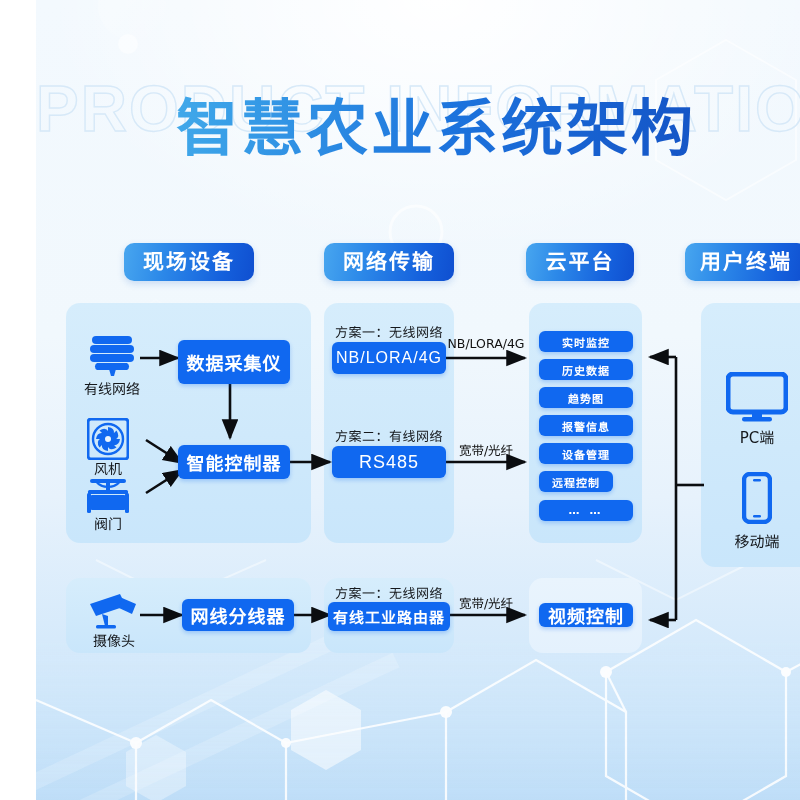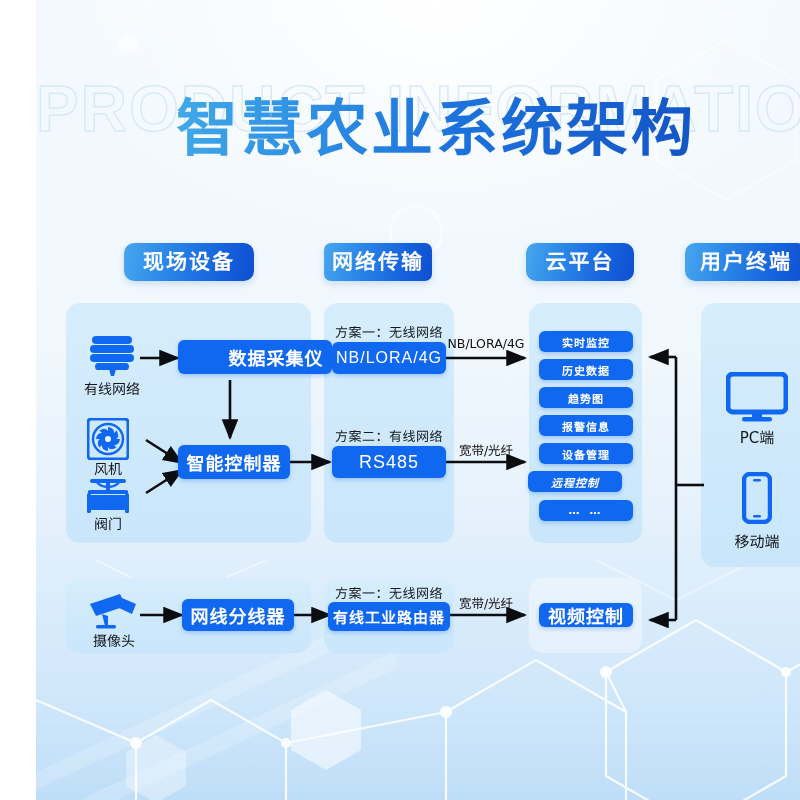--- a/index.html
+++ b/index.html
@@ -142,21 +142,21 @@
     <g stroke="#ffffff" stroke-width="2" fill="none" opacity=".45">
       <polyline points="60,560 140,600 230,560"></polyline>
       <polyline points="560,560 640,600 720,560"></polyline>
     </g>
   </svg>
 
   <div class="watermark">PRODUCT INFORMATION</div>
   <div class="title">智慧农业系统架构</div>
 
   <div class="col-head" style="left:88px;top:243px;width:130px;">现场设备</div>
-  <div class="col-head" style="left:288px;top:243px;width:108px;border-radius:7px;">网络传输</div>
+  <div class="col-head" style="left:288px;top:243px;width:130px;">网络传输</div>
   <div class="col-head" style="left:490px;top:243px;width:108px;">云平台</div>
   <div class="col-head" style="left:649px;top:243px;width:122px;">用户终端</div>
 
   <div class="panel" style="left:30px;top:303px;width:245px;height:240px;"></div>
   <div class="panel" style="left:288px;top:303px;width:130px;height:240px;"></div>
   <div class="panel" style="left:493px;top:303px;width:113px;height:240px;"></div>
   <div class="panel" style="left:665px;top:303px;width:112px;height:264px;"></div>
 
   <div class="panel" style="left:30px;top:578px;width:245px;height:75px;"></div>
   <div class="panel" style="left:288px;top:578px;width:130px;height:75px;"></div>
@@ -241,39 +241,39 @@
         <rect x="22" y="5" width="4" height="9"></rect>
         <rect x="4" y="13" width="40" height="4" rx="1.5"></rect>
         <rect x="6" y="18" width="36" height="15" rx="2"></rect>
         <rect x="3" y="16" width="4" height="20" rx="1.5"></rect>
         <rect x="41" y="16" width="4" height="20" rx="1.5"></rect>
       </g>
     </svg>
   </div>
   <div class="cap icon-label" style="left:24px;top:513px;width:96px;">阀门</div>
 
-  <div class="btn big" style="left:142px;top:340px;width:112px;height:34px;padding-left:42px;">数据采集仪</div>
+  <div class="btn big" style="left:142px;top:340px;width:112px;height:44px;">数据采集仪</div>
   <div class="btn big" style="left:142px;top:445px;width:112px;height:34px;">智能控制器</div>
 
   <div class="cap scheme" style="left:288px;top:322px;width:130px;">方案一：无线网络</div>
   <div class="btn mid lat" style="left:296px;top:342px;width:114px;height:32px;">NB/LORA/4G</div>
 
   <div class="cap scheme" style="left:288px;top:426px;width:130px;">方案二：有线网络</div>
   <div class="btn big lat" style="left:296px;top:446px;width:114px;height:32px;">RS485</div>
 
   <div class="cap edge" style="left:408px;top:336px;width:84px;">NB/LORA/4G</div>
   <div class="cap edge" style="left:408px;top:440px;width:84px;">宽带/光纤</div>
   <div class="cap edge" style="left:408px;top:593px;width:84px;">宽带/光纤</div>
 
   <div class="btn small" style="left:503px;top:331px;width:94px;height:21px;">实时监控</div>
   <div class="btn small" style="left:503px;top:359px;width:94px;height:21px;">历史数据</div>
   <div class="btn small" style="left:503px;top:387px;width:94px;height:21px;">趋势图</div>
   <div class="btn small" style="left:503px;top:415px;width:94px;height:21px;">报警信息</div>
   <div class="btn small" style="left:503px;top:443px;width:94px;height:21px;">设备管理</div>
-  <div class="btn small" style="left:492px;top:471px;width:94px;height:21px;font-style:italic;">远程控制</div>
+  <div class="btn small" style="left:503px;top:471px;width:74px;height:21px;">远程控制</div>
   <div class="btn small" style="left:503px;top:500px;width:94px;height:21px;letter-spacing:3px;">… …</div>
 
   <div class="icon" style="left:690px;top:372px;">
     <svg width="62" height="50" viewBox="0 0 62 50">
       <rect x="2" y="2" width="58" height="38" rx="5" fill="none" stroke="#1068f0" stroke-width="5"></rect>
       <rect x="26" y="40" width="10" height="6" fill="#1068f0"></rect>
       <rect x="16" y="45" width="30" height="4.5" rx="2.2" fill="#1068f0"></rect>
     </svg>
   </div>
   <div class="cap icon-label" style="left:671px;top:426px;width:100px;font-size:15px;">PC端</div>

